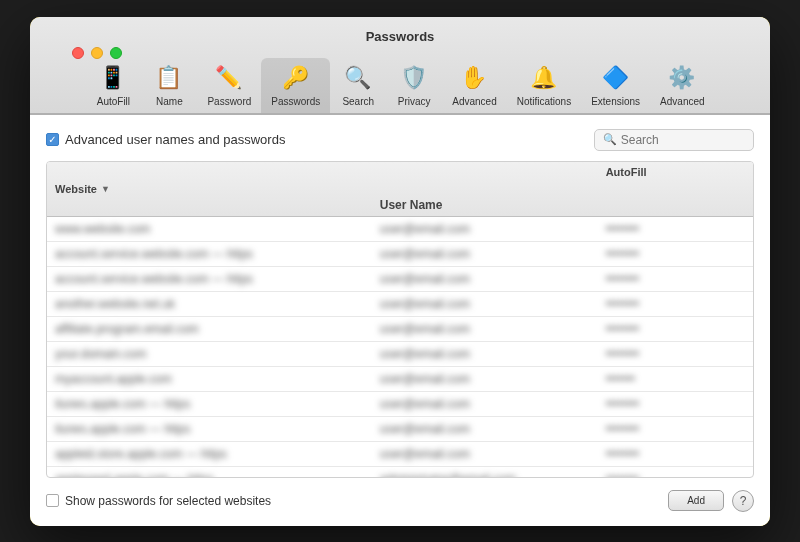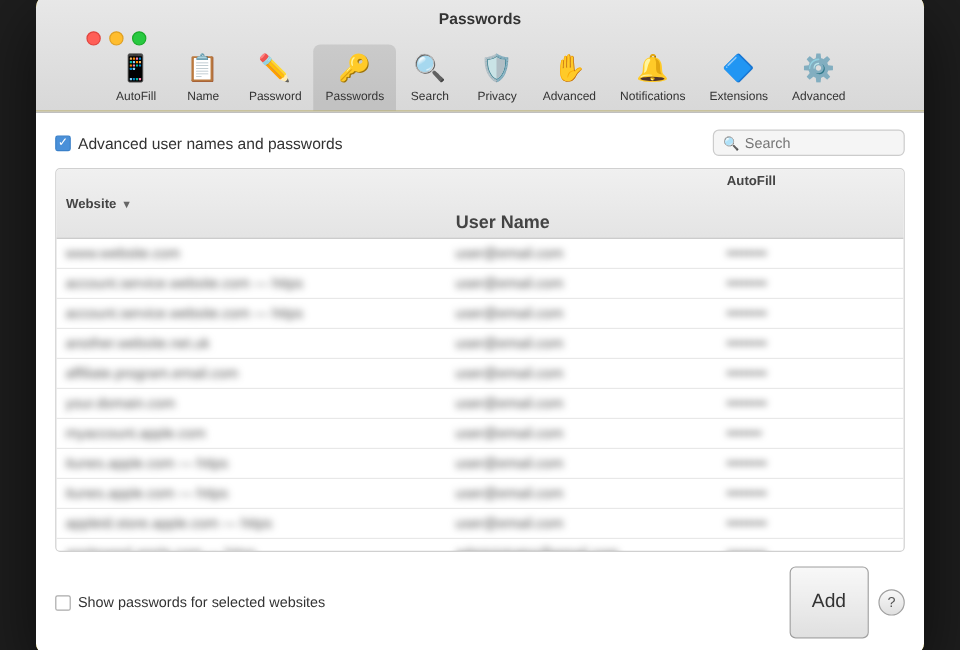--- a/index.html
+++ b/index.html
@@ -153,21 +153,21 @@
       font-size: 11px;
       color: #444;
       font-weight: 600;
       display: flex;
       align-items: center;
       gap: 4px;
     }
     .col-username {
       width: 32%;
       padding: 0 8px;
-      font-size: 15px;
+      font-size: 12px;
       color: #444;
       font-weight: 600;
       margin-top: 32px;
     }
     .col-password {
       width: 22%;
       padding: 0 8px;
       font-size: 11px;
       color: #444;
       font-weight: 600;
@@ -202,40 +202,40 @@
       user-select: none;
     }
     .bottom-bar {
       display: flex;
       justify-content: space-between;
       align-items: center;
       margin-top: 12px;
     }
     .show-passwords-label {
       display: flex;
-      align-items: flex-end;
+      align-items: flex-start;
       gap: 6px;
       font-size: 12px;
       color: #333;
     }
     .checkbox-unchecked {
       width: 13px;
       height: 13px;
       background: #fff;
       border: 1px solid #aaa;
       border-radius: 2px;
     }
     .bottom-buttons {
       display: flex;
       gap: 8px;
       align-items: center;
     }
     .btn {
-      padding: 20px 18px;
-      font-size: 16px;
+      padding: 4px 18px;
+      font-size: 10px;
       border-radius: 5px;
       border: 1px solid #a0a0a0;
       background: linear-gradient(180deg, #f8f8f8 0%, #e0e0e0 100%);
       cursor: pointer;
       color: #333;
     }
     .help-btn {
       width: 22px;
       height: 22px;
       border-radius: 50%;

